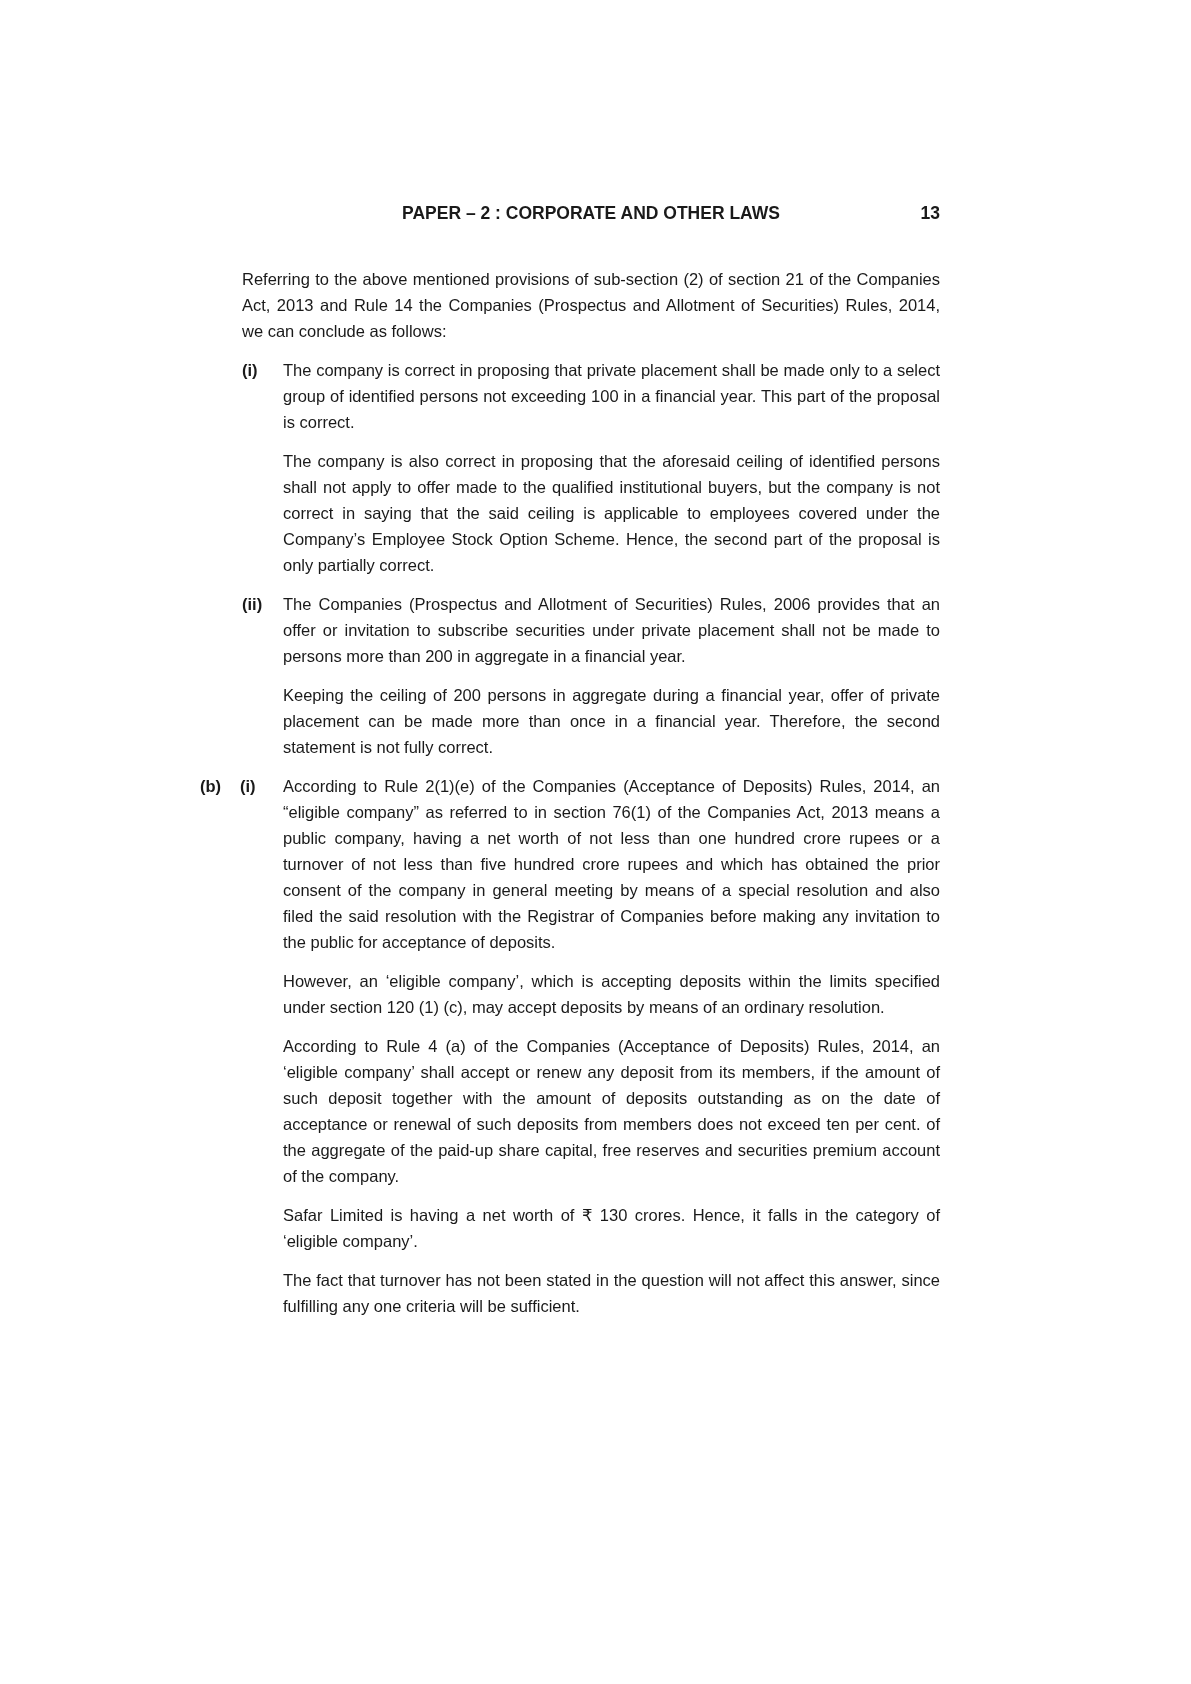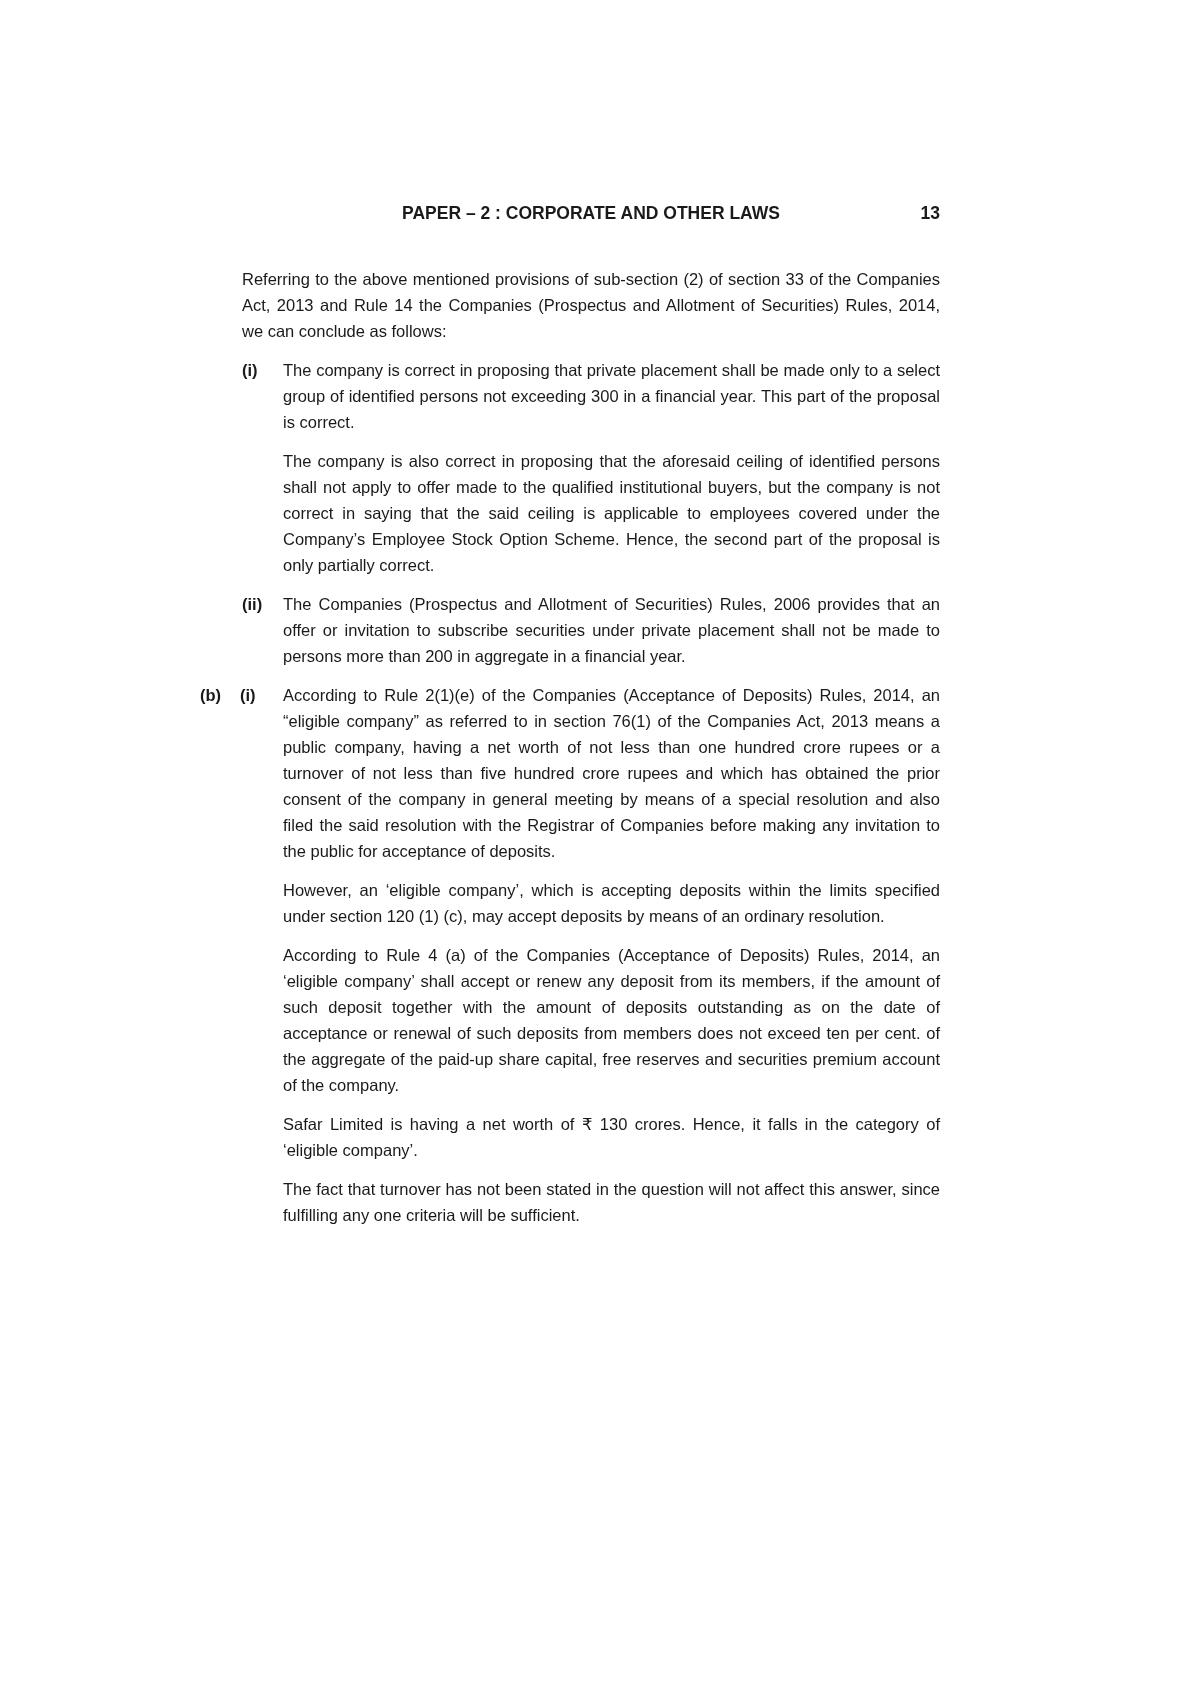--- a/index.html
+++ b/index.html
@@ -65,32 +65,33 @@
 
 <div class="page">
 
   <header class="header">
     <span class="header-title">PAPER – 2 : CORPORATE AND OTHER LAWS</span>
     <span class="page-number">13</span>
   </header>
 
   <main class="content">
 
-    <p class="para p-l1">Referring to the above mentioned provisions of sub-section (2) of section 33 of the Companies Act, 2013 and Rule 14 the Companies (Prospectus and Allotment of Securities) Rules, 2014, we can conclude as follows:</p>
+    <p class="para p-l1">Referring to the above mentioned provisions of sub-section (2) of section 21 of the Companies Act, 2013 and Rule 14 the Companies (Prospectus and Allotment of Securities) Rules, 2014, we can conclude as follows:</p>
 
     <div class="row row-i">
       <span class="lbl">(i)</span>
-      <p class="text">The company is correct in proposing that private placement shall be made only to a select group of identified persons not exceeding 300 in a financial year. This part of the proposal is correct.</p>
+      <p class="text">The company is correct in proposing that private placement shall be made only to a select group of identified persons not exceeding 100 in a financial year. This part of the proposal is correct.</p>
     </div>
     <p class="para p-l2">The company is also correct in proposing that the aforesaid ceiling of identified persons shall not apply to offer made to the qualified institutional buyers, but the company is not correct in saying that the said ceiling is applicable to employees covered under the Company’s Employee Stock Option Scheme. Hence, the second part of the proposal is only partially correct.</p>
 
     <div class="row row-i">
       <span class="lbl">(ii)</span>
       <p class="text">The Companies (Prospectus and Allotment of Securities) Rules, 2006 provides that an offer or invitation to subscribe securities under private placement shall not be made to persons more than 200 in aggregate in a financial year.</p>
     </div>
+    <p class="para p-l2">Keeping the ceiling of 200 persons in aggregate during a financial year, offer of private placement can be made more than once in a financial year. Therefore, the second statement is not fully correct.</p>
 
     <div class="row row-b">
       <span class="lbl lbl-b">(b)</span>
       <span class="lbl lbl-bi">(i)</span>
       <p class="text">According to Rule 2(1)(e) of the Companies (Acceptance of Deposits) Rules, 2014, an “eligible company” as referred to in section 76(1) of the Companies Act, 2013 means a public company, having a net worth of not less than one hundred crore rupees or a turnover of not less than five hundred crore rupees and which has obtained the prior consent of the company in general meeting by means of a special resolution and also filed the said resolution with the Registrar of Companies before making any invitation to the public for acceptance of deposits.</p>
     </div>
     <p class="para p-l2">However, an ‘eligible company’, which is accepting deposits within the limits specified under section 120 (1) (c), may accept deposits by means of an ordinary resolution.</p>
     <p class="para p-l2">According to Rule 4 (a) of the Companies (Acceptance of Deposits) Rules, 2014, an ‘eligible company’ shall accept or renew any deposit from its members, if the amount of such deposit together with the amount of deposits outstanding as on the date of acceptance or renewal of such deposits from members does not exceed ten per cent. of the aggregate of the paid-up share capital, free reserves and securities premium account of the company.</p>
     <p class="para p-l2">Safar Limited is having a net worth of ₹ 130 crores. Hence, it falls in the category of ‘eligible company’.</p>
     <p class="para p-l2">The fact that turnover has not been stated in the question will not affect this answer, since fulfilling any one criteria will be sufficient.</p>

